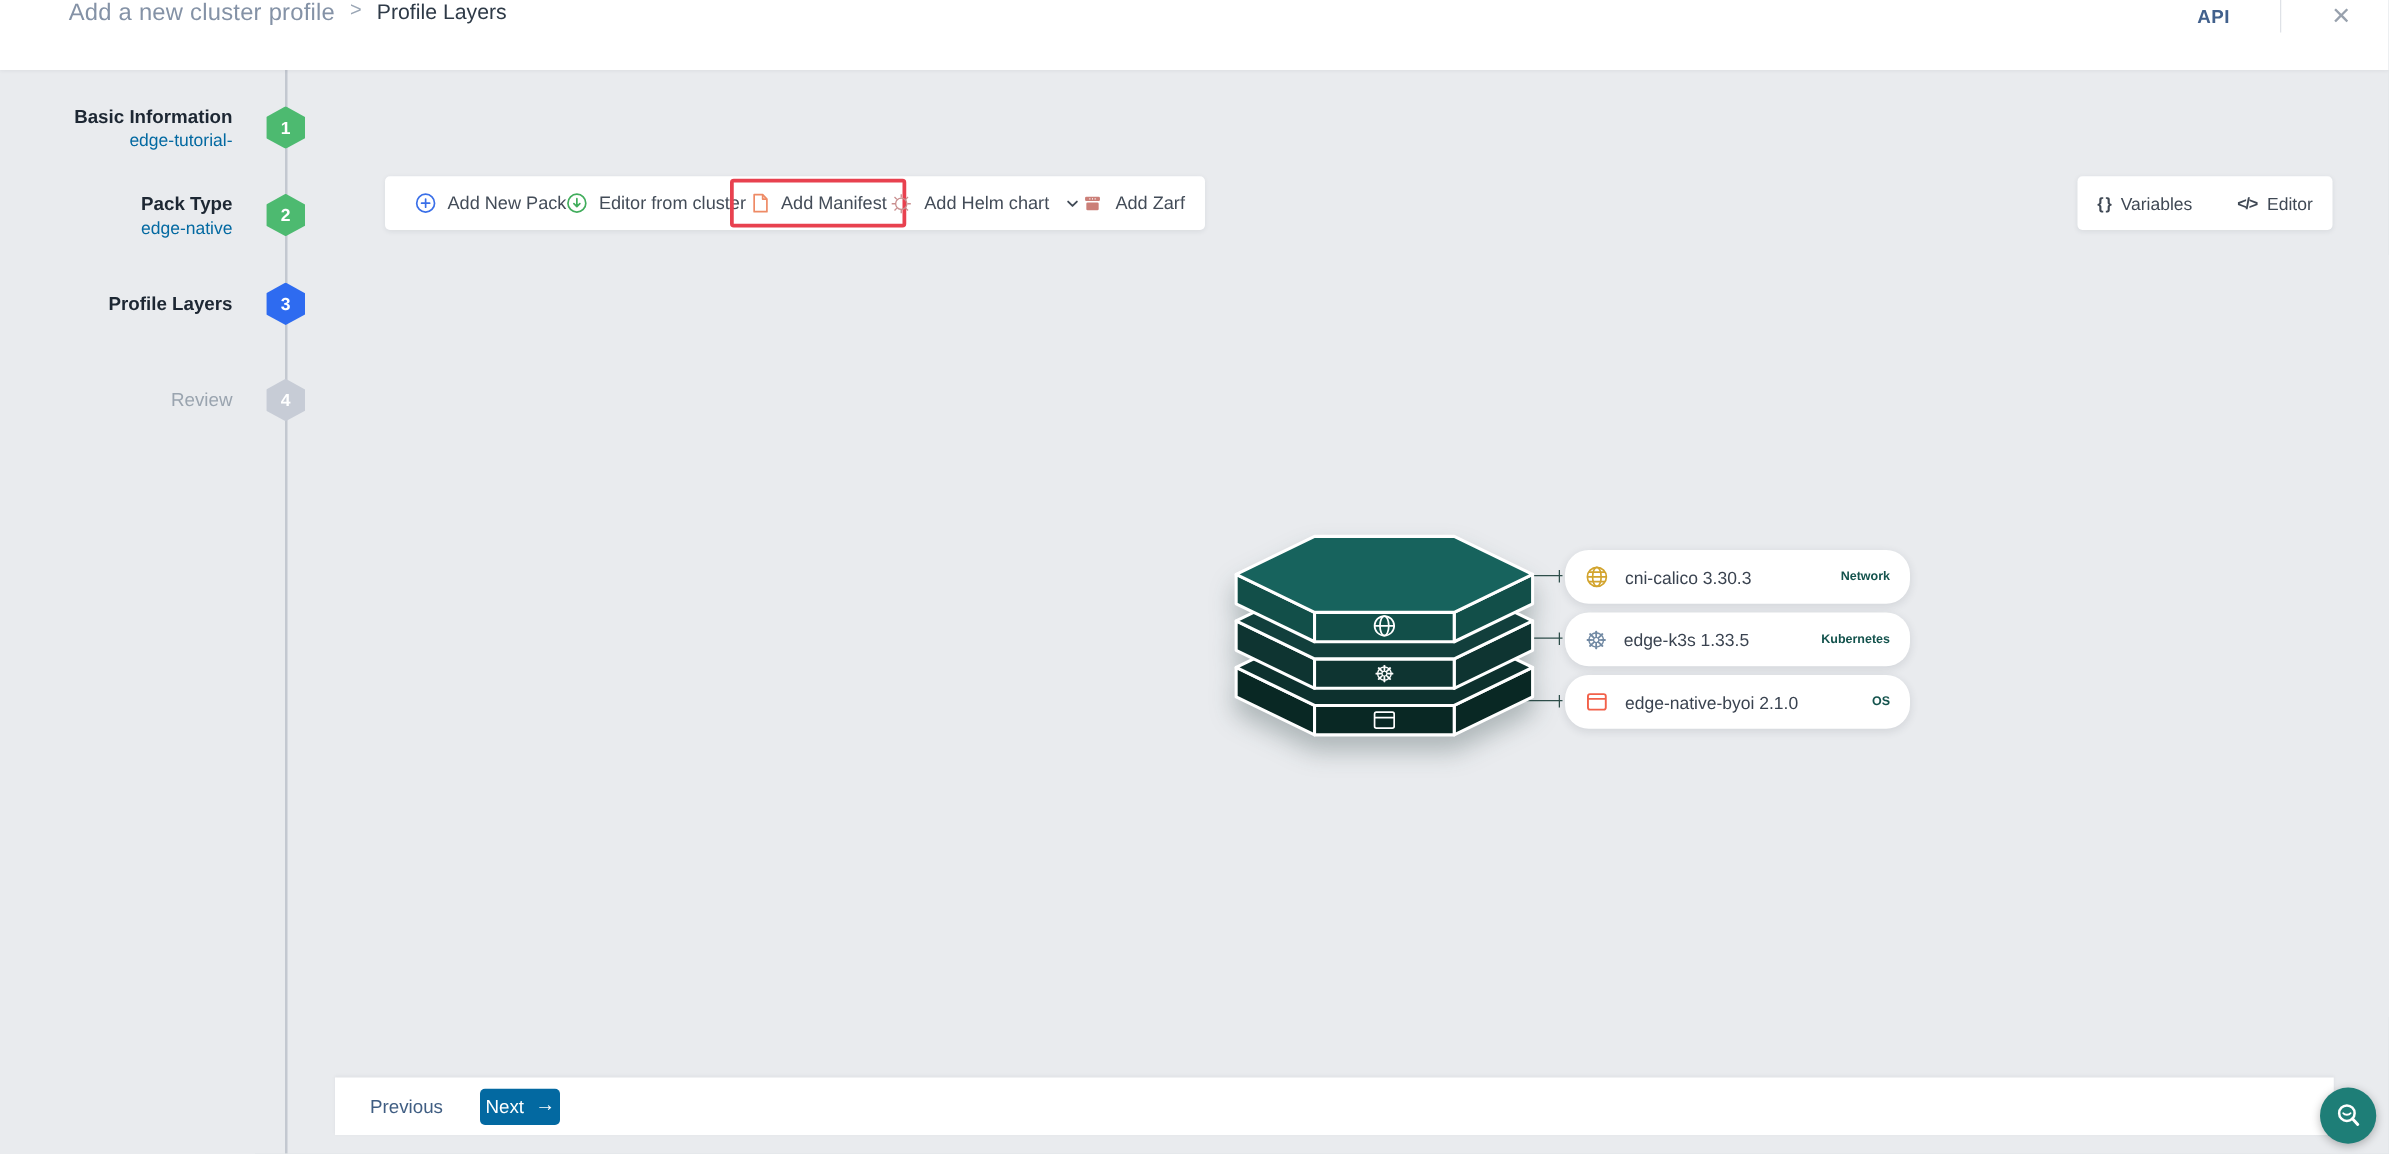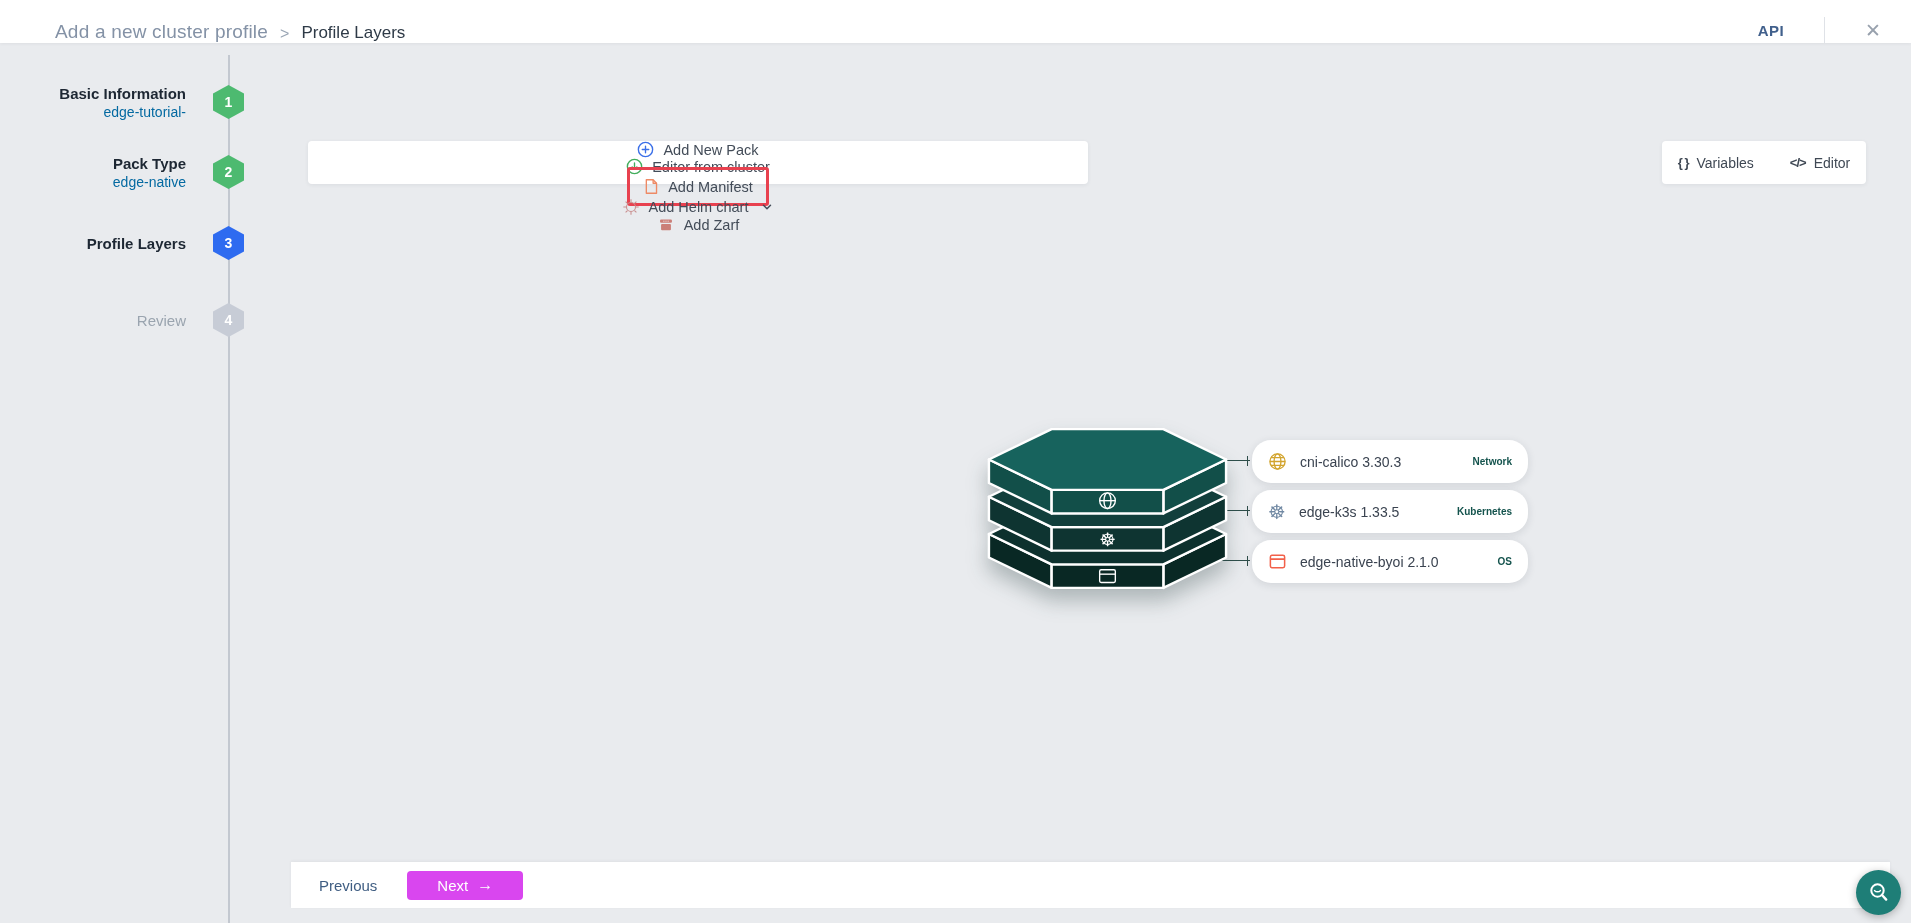--- a/index.html
+++ b/index.html
@@ -1,21 +1,21 @@
 <!DOCTYPE html>
 <html><head>
 <meta charset="utf-8">
 <style>
   html,body{margin:0;padding:0;background:#dfe3e6;}
   .canvas{position:relative;width:1911px;height:923px;background:#e9ebee;overflow:hidden;
           font-family:"Liberation Sans",sans-serif;-webkit-font-smoothing:antialiased;}
 
   
-  .header{position:absolute;top:0;left:0;right:0;height:43px;background:#ffffff;z-index:6;
-          display:flex;align-items:flex-end;padding:0 30px 0 55px;box-sizing:border-box;
+  .header{position:absolute;top:0;left:0;right:0;height:56px;background:#ffffff;z-index:6;
+          display:flex;align-items:flex-start;padding:0 30px 0 55px;box-sizing:border-box;
           box-shadow:0 1px 3px rgba(30,40,50,.06);}
   .crumb-parent{font-size:19px;color:#8492a6;font-weight:500;letter-spacing:.2px;cursor:pointer;}
   .crumb-sep{font-size:16px;color:#9aa6b5;margin:0 12px;}
   .crumb-current{font-size:17px;color:#2e3a47;font-weight:500;}
   .header-right{margin-left:auto;display:flex;align-items:center;gap:14px;}
   .api-link{font-size:15px;color:#41608c;font-weight:600;letter-spacing:.4px;cursor:pointer;}
   .header-divider{width:1px;height:26px;background:#dfe2e7;margin:0 26px;}
   .close-btn{font-size:19px;color:#98a1ad;cursor:pointer;line-height:1;}
 
   
@@ -26,23 +26,23 @@
   .step-label.muted{color:#9aa4af;font-weight:400;font-size:15px;}
   .step-sub{font-size:14px;color:#0369a1;line-height:18px;}
   .hex{position:absolute;left:213px;width:31px;height:34px;display:flex;align-items:center;justify-content:center;
        clip-path:polygon(50% 0%,100% 25%,100% 75%,50% 100%,0% 75%,0% 25%);
        color:#fff;font-size:14px;font-weight:700;}
   .hex.completed{background:#4dba70;}
   .hex.active{background:#2e6bf0;}
   .hex.upcoming{background:#c7ccd6;}
 
   
-  .toolbar{position:absolute;left:308px;top:141px;width:780px;height:43px;background:#fff;border-radius:4px;
+  .toolbar{position:absolute;left:308px;top:141px;width:656px;height:43px;background:#fff;border-radius:4px;
            box-shadow:0 1px 4px rgba(30,40,50,.07);display:flex;align-items:center;
-           justify-content:space-between;padding:0 24px;box-sizing:border-box;z-index:3;flex-direction:column;}
+           justify-content:space-between;padding:0 24px;box-sizing:border-box;z-index:3;}
   .tb-btn{display:flex;align-items:center;gap:9px;font-size:14.5px;color:#434c58;cursor:pointer;white-space:nowrap;}
   .tb-highlight{border:3px solid #e8414f;border-radius:3px;padding:8px 13px;margin:-8px -13px;}
   .tb-icon{display:block;}
 
   .side-tools{position:absolute;left:1662px;top:141px;width:204px;height:43px;background:#fff;border-radius:4px;
               box-shadow:0 1px 4px rgba(30,40,50,.07);display:flex;align-items:center;justify-content:center;
               gap:36px;z-index:3;}
   .st-item{display:flex;align-items:center;gap:8px;font-size:14px;color:#3f4854;cursor:pointer;}
   .st-glyph{font-size:13px;color:#3f4854;font-weight:700;letter-spacing:-1px;}
 
@@ -55,25 +55,25 @@
 
   
   .pack-card{position:absolute;left:1252px;width:276px;height:43px;background:#fff;border-radius:19px;
              box-shadow:0 2px 8px rgba(30,45,55,.12);display:flex;align-items:center;
              padding:0 16px;box-sizing:border-box;cursor:pointer;z-index:3;}
   .pack-name{font-size:14px;color:#3a4350;margin-left:13px;}
   .pack-type{margin-left:auto;font-size:10px;color:#14534d;font-weight:600;}
   .k8s-glyph{font-family:"DejaVu Sans",sans-serif;font-size:20px;color:#7189a3;line-height:1;}
 
   
-  .footer{position:absolute;left:291px;top:862px;width:1599px;height:46px;background:#fff;z-index:4;
+  .footer{position:absolute;left:268px;top:862px;width:1599px;height:46px;background:#fff;z-index:4;
           display:flex;align-items:center;padding-left:28px;box-sizing:border-box;
           box-shadow:0 -1px 3px rgba(30,40,50,.05);}
   .prev-link{font-size:15px;color:#3f5d82;cursor:pointer;}
-  .next-btn{margin-left:30px;background:#d946ef;color:#fff;height:29px;padding:0 30px;border:none;
+  .next-btn{margin-left:30px;background:#0369a1;color:#fff;height:29px;padding:0 4px;border:none;
             border-radius:4px;display:flex;align-items:center;gap:9px;font-size:15px;cursor:pointer;
             font-family:"Liberation Sans",sans-serif;}
   .next-arrow{font-size:16px;line-height:1;}
 
   .help-btn{position:absolute;left:1856px;top:870px;width:45px;height:45px;border-radius:50%;background:#1e7e77;
             display:flex;align-items:center;justify-content:center;z-index:10;cursor:pointer;
             box-shadow:0 2px 8px rgba(0,0,0,.28);}
 </style>
 </head>
 <body>

